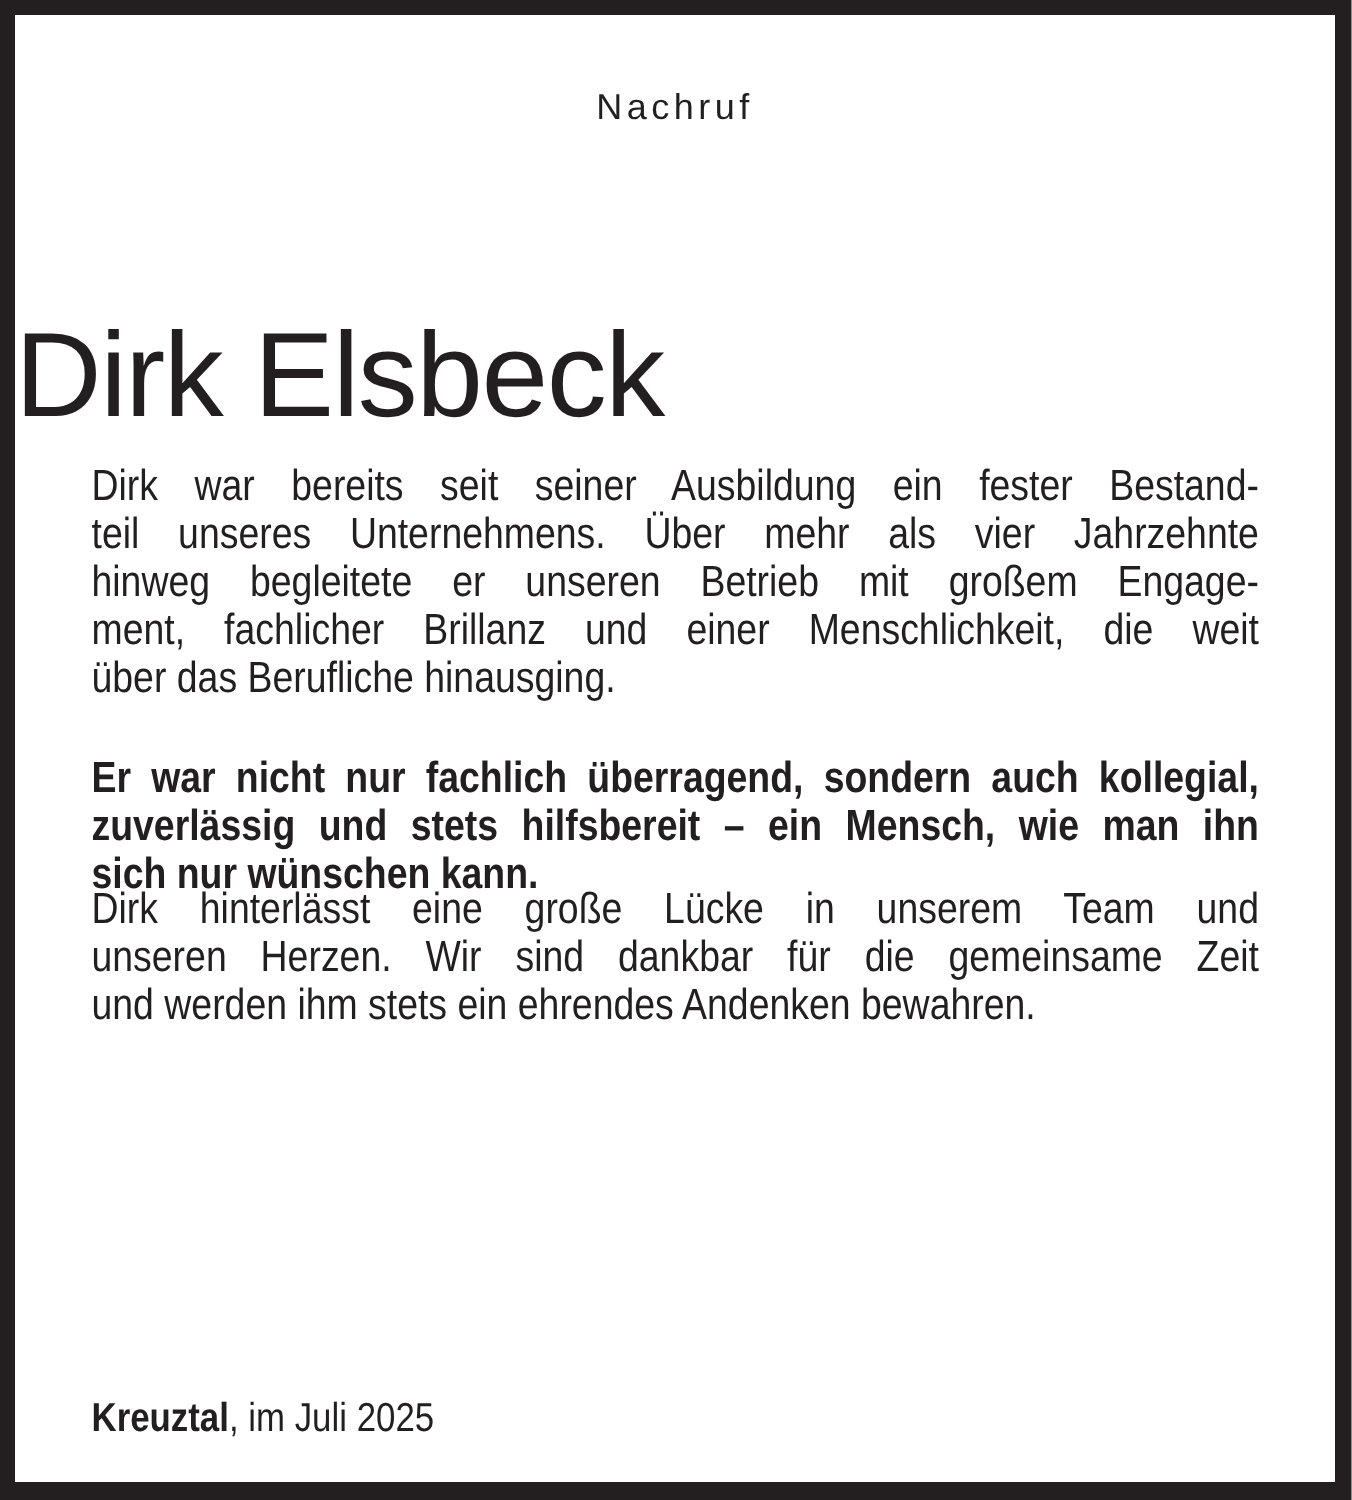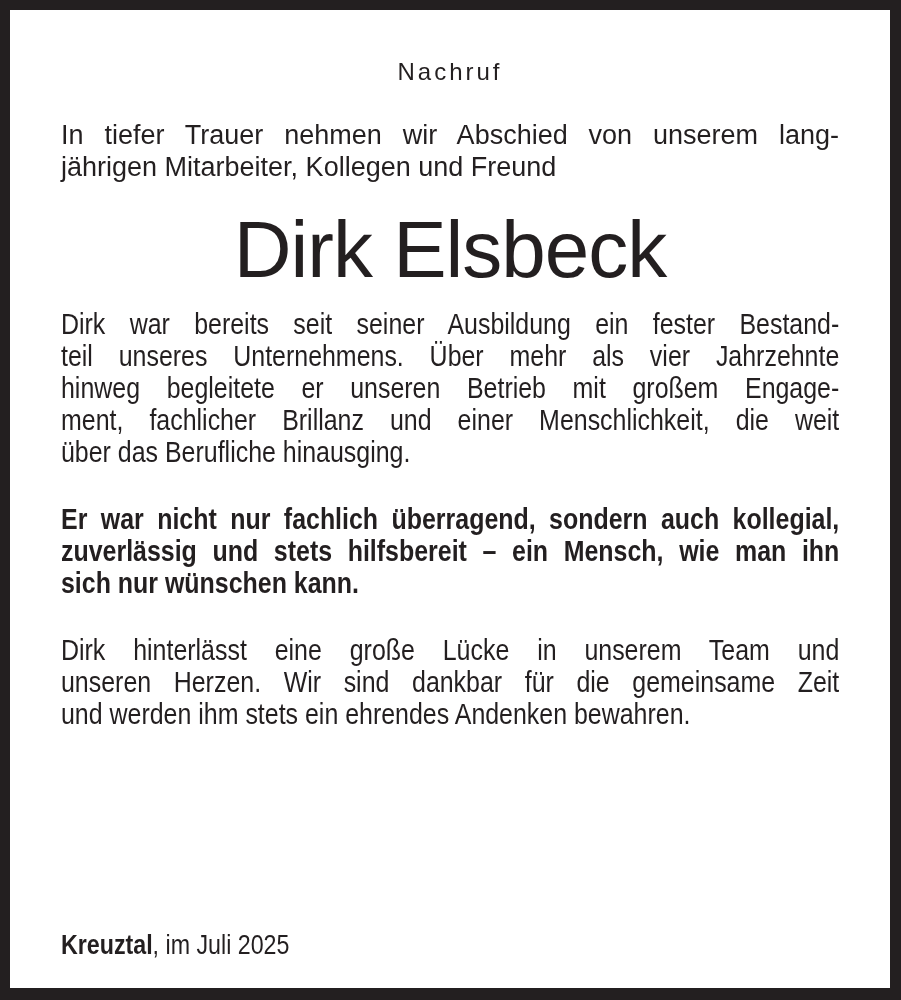--- a/index.html
+++ b/index.html
@@ -1,45 +1,41 @@
 <!DOCTYPE html>
 <html><head>
 <meta charset="utf-8">
 <style>
   html, body { margin: 0; padding: 0; }
   body { width: 901px; height: 1000px; background: #231f20; font-family: "Liberation Sans", sans-serif; color: #231f20; }
   .frame { position: absolute; left: 10px; top: 10px; width: 880px; height: 978px; background: #ffffff; }
   .abs { position: absolute; white-space: nowrap; }
   .title { left: 0; width: 880px; top: 48px; text-align: center; font-size: 24px; letter-spacing: 3px; }
   .intro { left: 51px; width: 778px; top: 109px; font-size: 27px; line-height: 32px; }
-  .name { left: 0; width: 880px; top: 192px; text-align: center; font-size: 80px; line-height: 96px; letter-spacing: -1px; }
+  .name { left: 0; width: 880px; top: 192px; text-align: left; font-size: 80px; line-height: 96px; letter-spacing: -1px; }
   .para { left: 51px; width: 778px; font-size: 29px; line-height: 32px; transform-origin: left top; }
   .cond { display:block; transform: scaleX(0.86); transform-origin: left top; width: 905px; }
   .line { display: block; text-align: justify; text-align-last: justify; white-space: nowrap; height: 32px; }
   .line.last { text-align-last: left; }
   .p1 { top: 298px; }
   .p2 { top: 493px; font-weight: bold; }
-  .p3 { top: 580px; margin-top: 44px; }
+  .p3 { top: 580px; }
   .sign { left: 365px; top: 697px; }
   .firm { font-size: 40px; line-height: 48px; display:block; transform: scaleX(0.88); transform-origin: left top; }
   .member { font-size: 27px; line-height: 34px; display:block; transform: scaleX(0.86); transform-origin: left top; }
   .place { left: 51px; top: 920px; font-size: 27px; transform: scaleX(0.86); transform-origin: left top; }
   .place b { font-weight: bold; }
 </style>
 </head>
 <body>
 
 <div class="frame">
 
   <div class="abs title">Nachruf</div>
 
-  <div class="abs intro">
-    <span class="line">In tiefer Trauer nehmen wir Abschied von unserem lang-</span>
-    <span class="line last">jährigen Mitarbeiter, Kollegen und Freund</span>
-  </div>
 
   <div class="abs name">Dirk Elsbeck</div>
 
   <div class="abs para p1">
     <div class="cond">
       <span class="line">Dirk war bereits seit seiner Ausbildung ein fester Bestand-</span>
       <span class="line">teil unseres Unternehmens. Über mehr als vier Jahrzehnte</span>
       <span class="line">hinweg begleitete er unseren Betrieb mit großem Engage-</span>
       <span class="line">ment, fachlicher Brillanz und einer Menschlichkeit, die weit</span>
       <span class="line last">über das Berufliche hinausging.</span>

